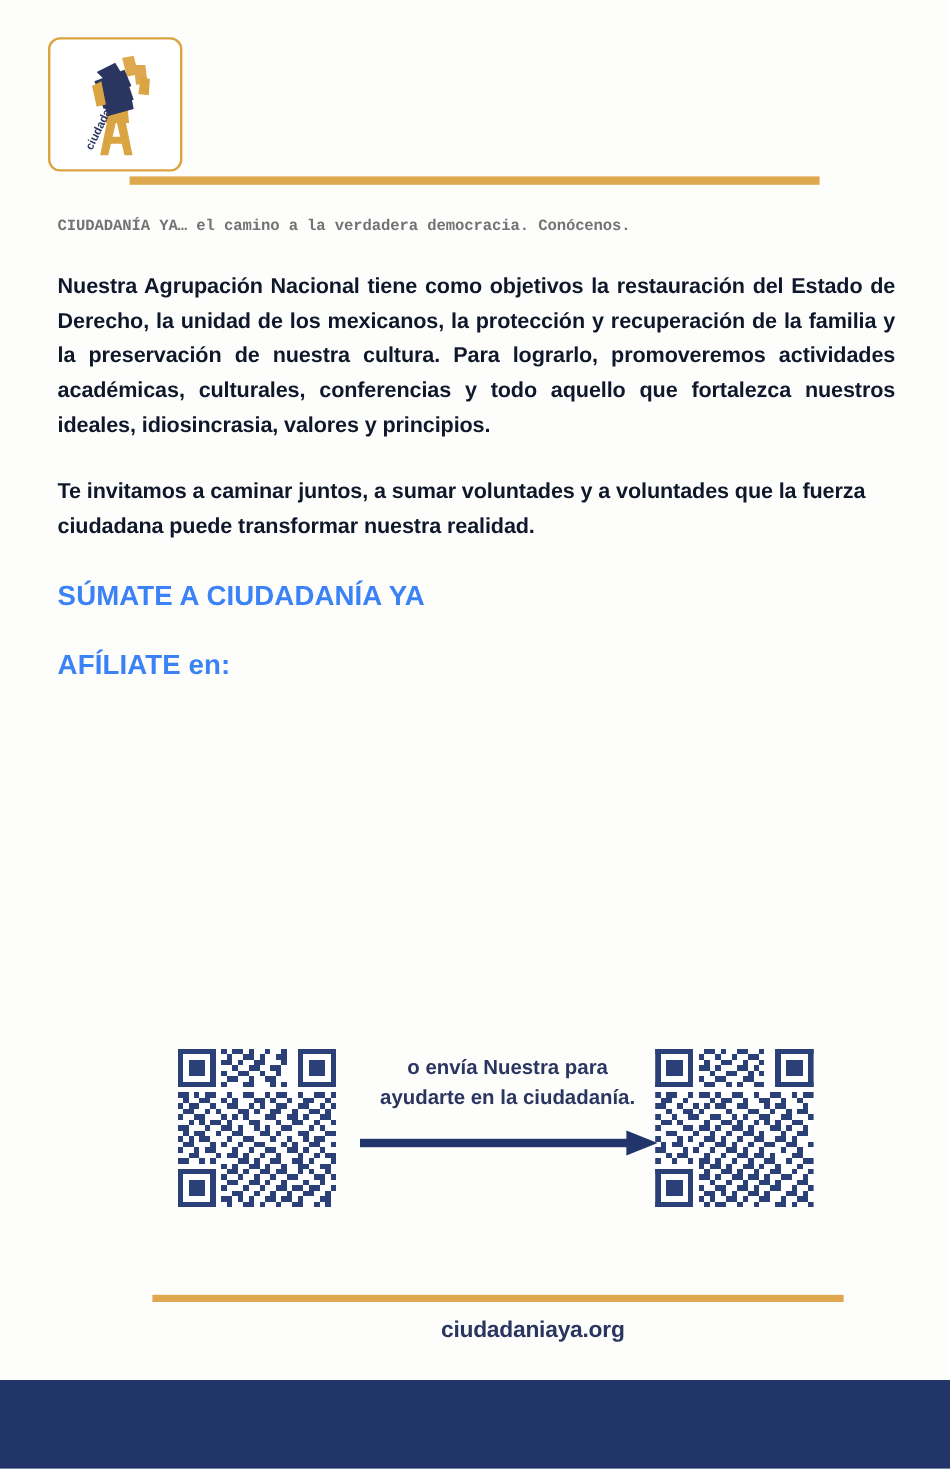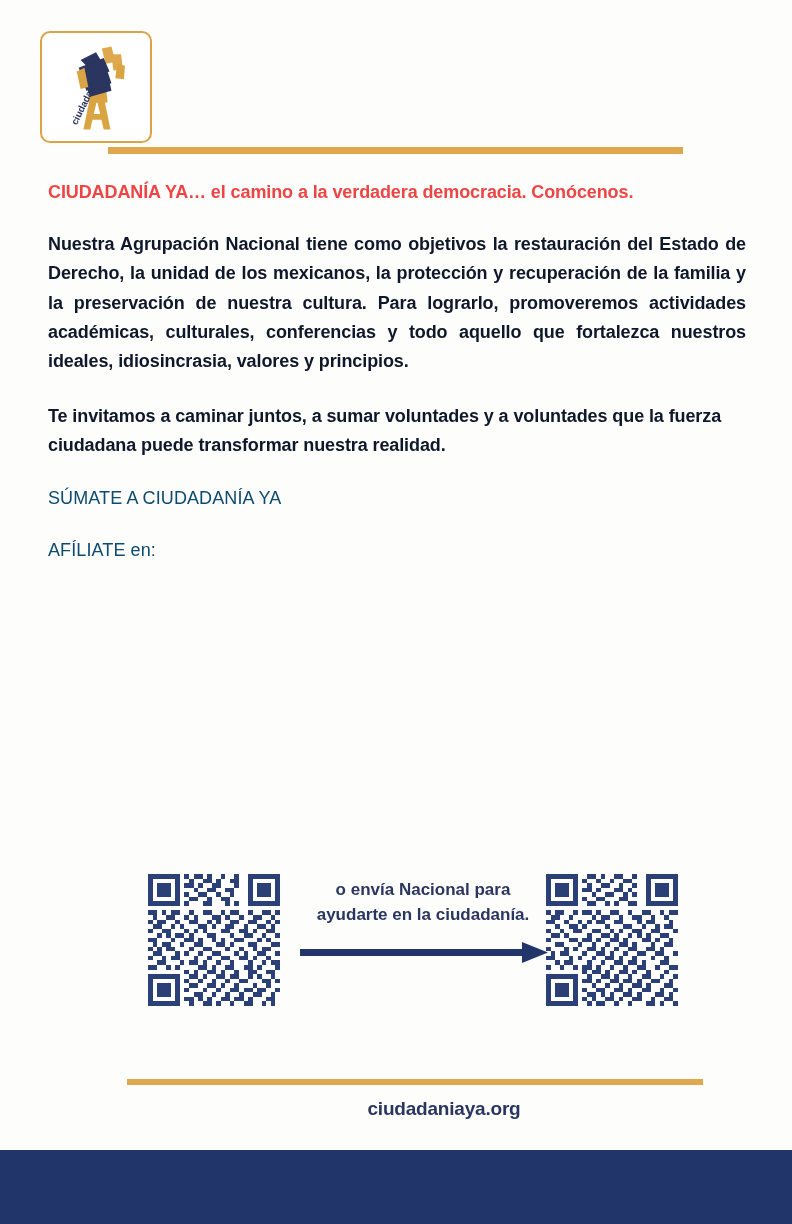--- a/index.html
+++ b/index.html
@@ -55,43 +55,44 @@
   }
 
   
   .content {
     position: absolute;
     left: 48px;
     top: 180px;
     width: 698px;
   }
   .lead {
-    color: #ef4444;
+    color: #737373;
     font-weight: bold;
-    font-size: 18px;
+    font-size: 13px;
     line-height: 1.35;
     margin: 0 0 26px 0;
     letter-spacing: -0.1px;
+    font-family: Liberation Mono, monospace;
   }
   p.body {
     color: #0f172a;
     font-weight: bold;
     font-size: 18px;
     line-height: 1.62;
     text-align: justify;
     margin: 0 0 26px 0;
     letter-spacing: -0.1px;
   }
   p.body.ragged { text-align: left; }
   p.body:last-child { margin-bottom: 0; }
 
   .head-line {
-    color: #0c4a6e;
-    font-weight: normal;
-    font-size: 18px;
+    color: #3b82f6;
+    font-weight: bold;
+    font-size: 23px;
     line-height: 1.4;
     margin: 0 0 26px 0;
     letter-spacing: 0.1px;
   }
 
   
   .qr-row {
     position: absolute;
     left: 0;
     top: 874px;
@@ -405,21 +406,21 @@
             <rect x="15" y="28" width="1" height="1"></rect>
             <rect x="18" y="28" width="1" height="1"></rect>
             <rect x="21" y="28" width="2" height="1"></rect>
             <rect x="25" y="28" width="1" height="1"></rect>
             <rect x="27" y="28" width="1" height="1"></rect>
         </g>
       </svg>
     </div>
 
     <div class="qr-caption">
-      <div>o envía Nacional para</div>
+      <div>o envía Nuestra para</div>
       <div>ayudarte en la ciudadanía.</div>
     </div>
 
     <div class="qr qr-right">
       <svg viewBox="0 0 29 29" shape-rendering="crispEdges">
         <rect width="29" height="29" fill="#ffffff"></rect>
         <g fill="#2a4076">
           <rect x="0" y="0" width="7" height="1"></rect>
             <rect x="0" y="6" width="7" height="1"></rect>
           <rect x="0" y="0" width="1" height="7"></rect>

